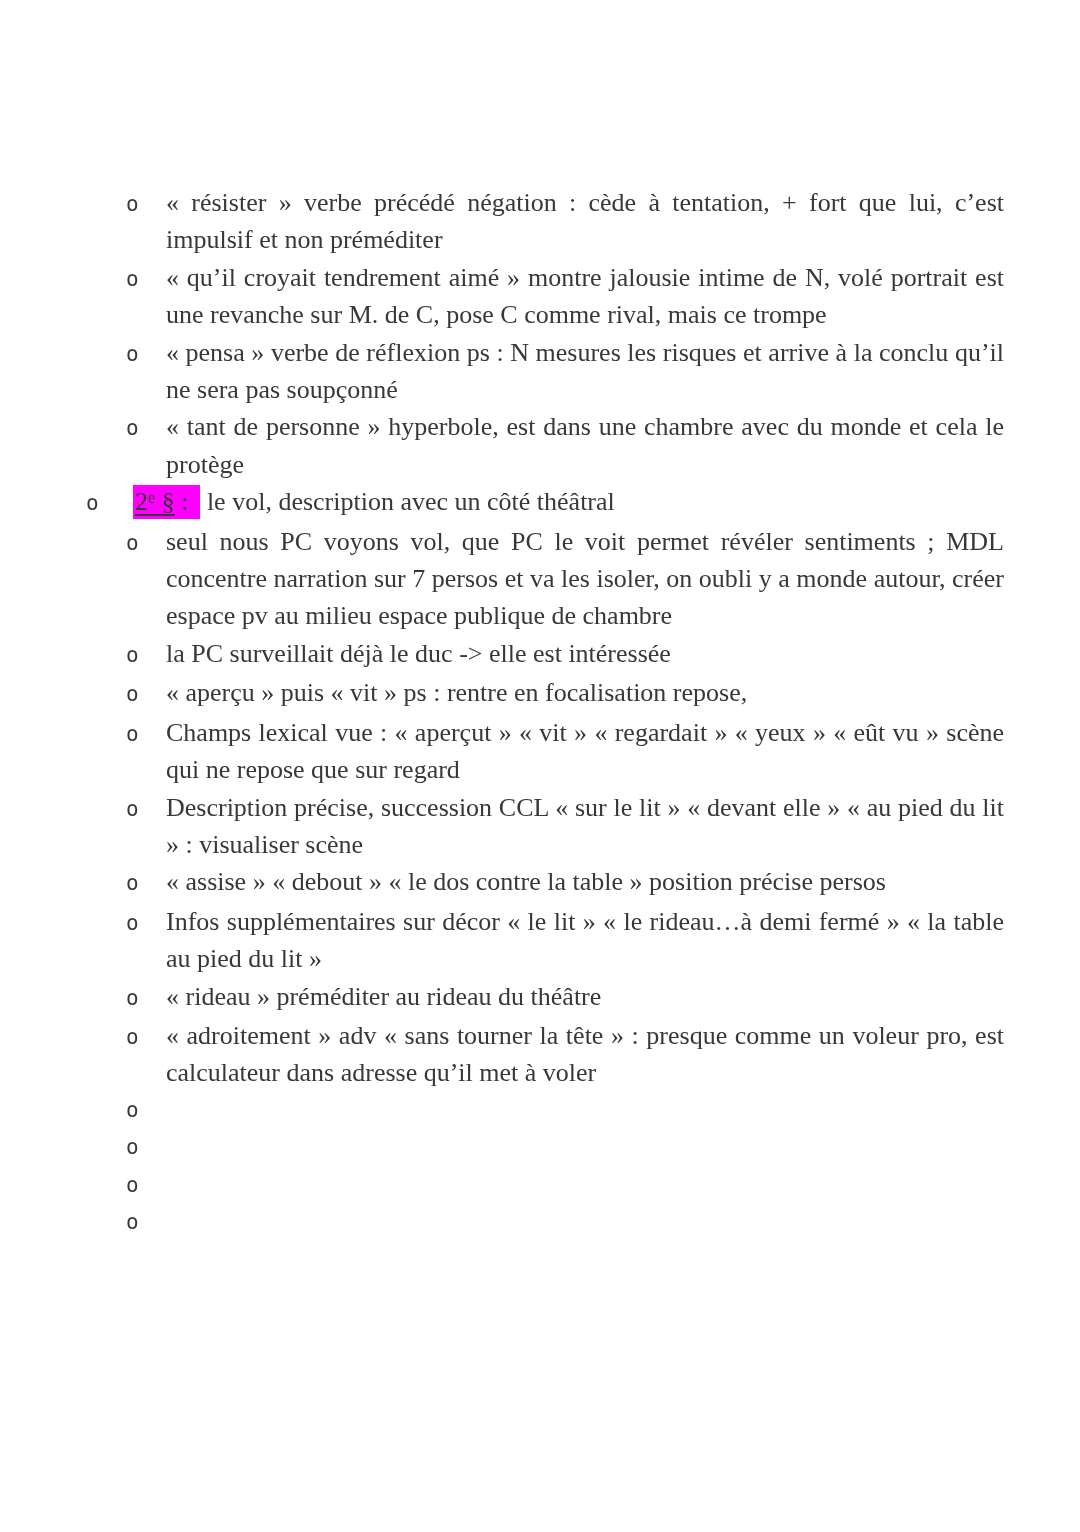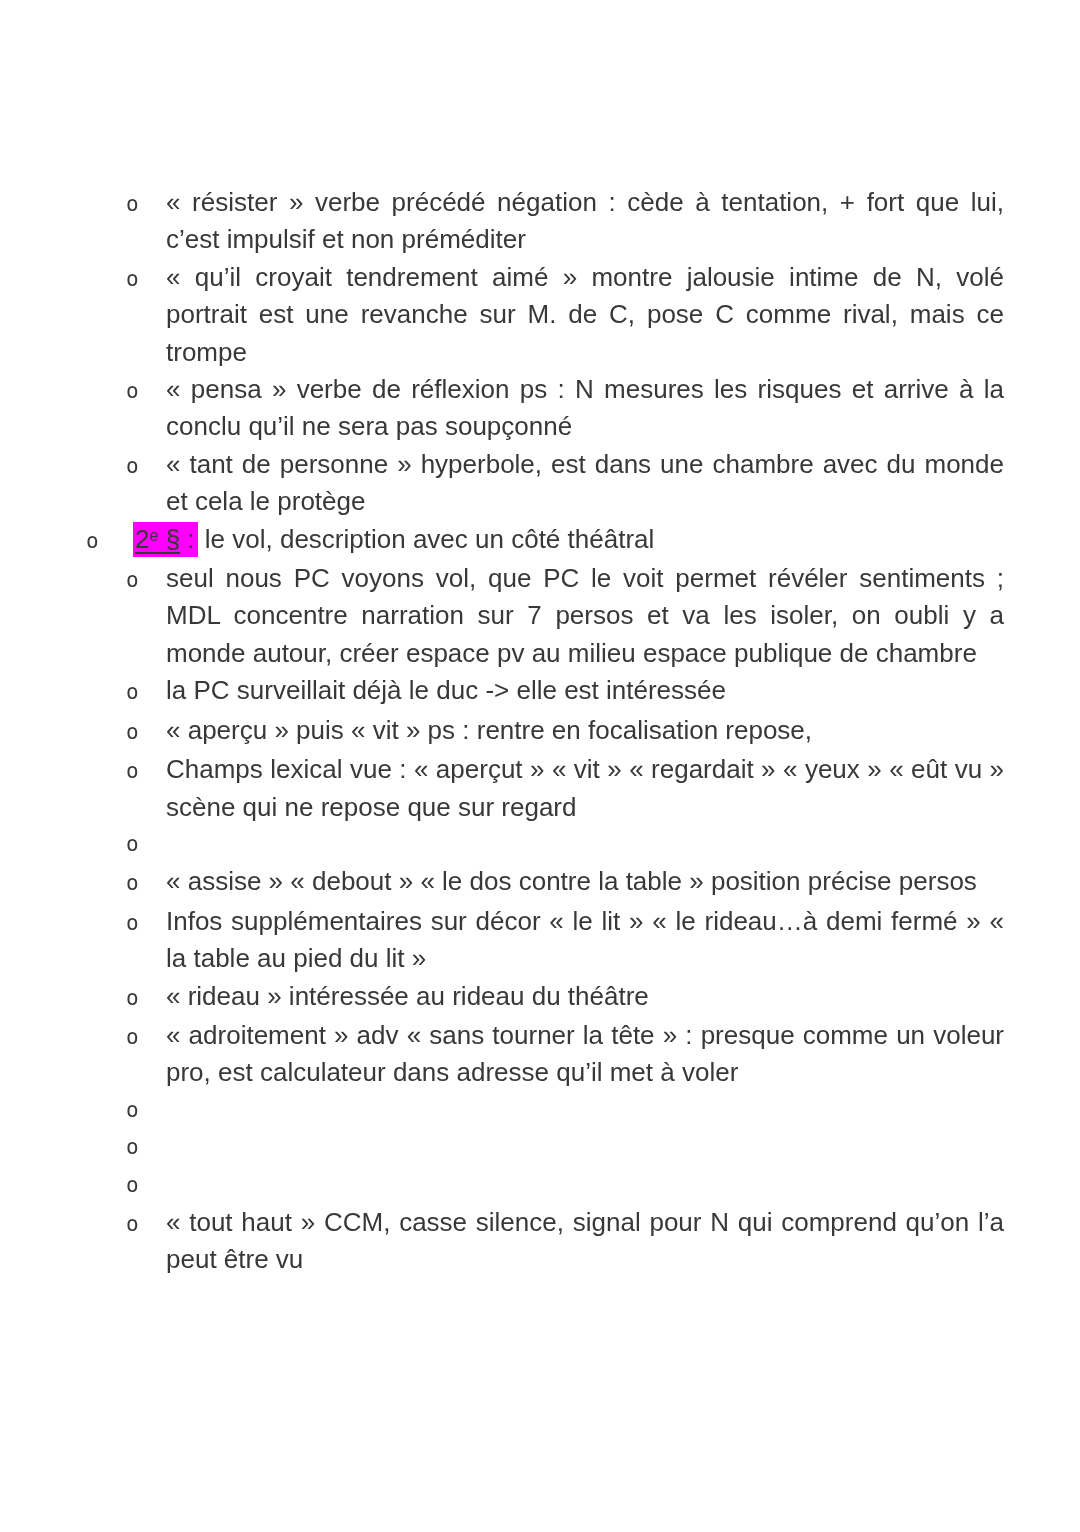--- a/index.html
+++ b/index.html
@@ -26,28 +26,29 @@
   }
   .item .bullet {
     flex: none;
     font-family: "DejaVu Sans Mono", monospace;
     font-size: 21px;
     color: var(--text-color, #383838);
   }
   .item .text {
     flex: 1;
     text-align: justify;
+    font-family: Liberation Serif, serif;
   }
   .lvl1 { padding-left: 86px; }
   .lvl1 .bullet { width: 47px; }
   .lvl2 { padding-left: 126px; }
   .lvl2 .bullet { width: 40px; }
   .hl {
     background: var(--hl-color, #ff00ff);
-    padding: 2px 3px 3px 2px;
+    padding: 2px 12px 3px 2px;
   }
   .ul {
     text-decoration: underline;
     text-underline-offset: 4px;
   }
   sup.marker-sup {
     font-size: 0.62em;
     vertical-align: 0.42em;
     line-height: 0;
   }
@@ -99,35 +100,36 @@
     <span class="text">« aperçu » puis « vit » ps : rentre en focalisation repose,</span>
   </div>
 
   <div class="item lvl2">
     <span class="bullet">o</span>
     <span class="text">Champs lexical vue : « aperçut » « vit » « regardait » « yeux » « eût vu » scène qui ne repose que sur regard</span>
   </div>
 
   <div class="item lvl2">
     <span class="bullet">o</span>
+    <span class="text">Description précise, succession CCL « sur le lit » « devant elle » « au pied du lit » : visualiser scène</span>
   </div>
 
   <div class="item lvl2">
     <span class="bullet">o</span>
     <span class="text">« assise » « debout » « le dos contre la table » position précise persos</span>
   </div>
 
   <div class="item lvl2">
     <span class="bullet">o</span>
     <span class="text">Infos supplémentaires sur décor « le lit » « le rideau…à demi fermé » « la table au pied du lit »</span>
   </div>
 
   <div class="item lvl2">
     <span class="bullet">o</span>
-    <span class="text">« rideau » intéressée au rideau du théâtre</span>
+    <span class="text">« rideau » préméditer au rideau du théâtre</span>
   </div>
 
   <div class="item lvl2">
     <span class="bullet">o</span>
     <span class="text">« adroitement » adv « sans tourner la tête » : presque comme un voleur pro, est calculateur dans adresse qu’il met à voler</span>
   </div>
 
   <div class="item lvl2">
     <span class="bullet">o</span>
   </div>
@@ -135,16 +137,15 @@
   <div class="item lvl2">
     <span class="bullet">o</span>
   </div>
 
   <div class="item lvl2">
     <span class="bullet">o</span>
   </div>
 
   <div class="item lvl2">
     <span class="bullet">o</span>
-    <span class="text">« tout haut » CCM, casse silence, signal pour N qui comprend qu’on l’a peut être vu</span>
   </div>
 
 </div>
 
 </body></html>

